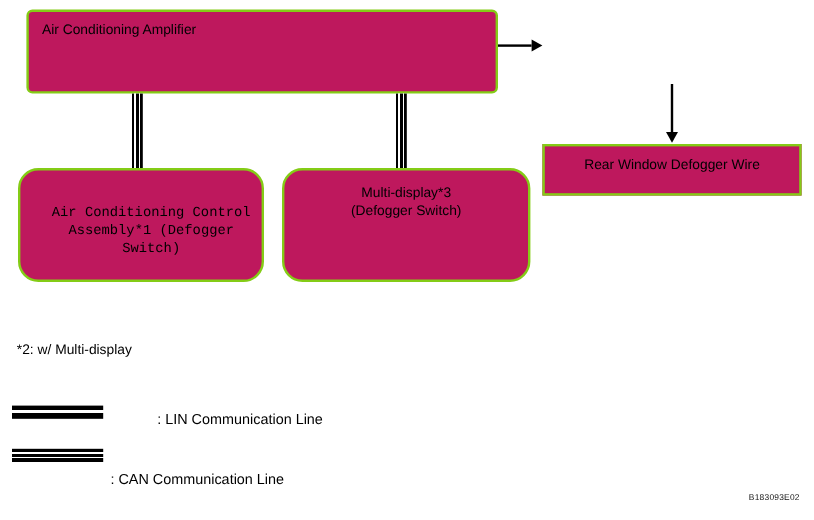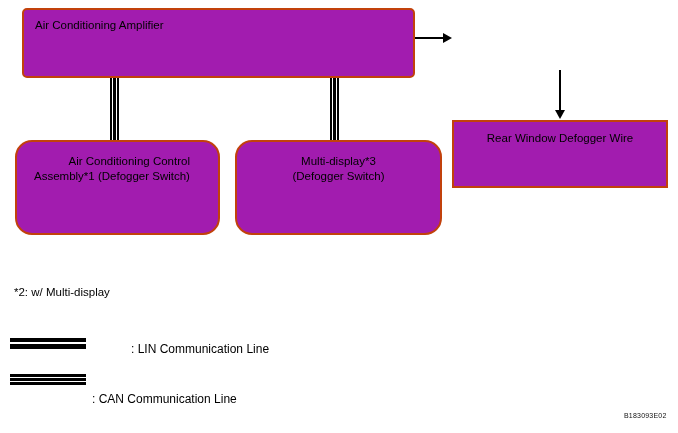--- a/index.html
+++ b/index.html
@@ -16,22 +16,22 @@
     width: 678px;
     height: 433px;
     background: #ffffff;
     overflow: hidden;
   }
 
   
   .box {
     position: absolute;
     box-sizing: border-box;
-    border: 2px solid #c2410c;
-    background: #a21caf;
+    border: 2px solid #84cc16;
+    background: #be185d;
     font-size: 11.5px;
     line-height: 15px;
     color: #000000;
   }
   .box-sharp { border-radius: 0; }
   .box-soft  { border-radius: 5px; }
   .box-round { border-radius: 17px; }
 
   .box-label {
     position: absolute;
@@ -42,23 +42,24 @@
     left: 11px;
     text-align: left;
   }
   .label-center {
     top: 9px;
     left: 0;
     right: 0;
     text-align: center;
   }
   .label-indent {
-    top: 12px;
+    top: 28px;
     left: 17px;
-    text-align: right;
+    text-align: center;
+    font-family: Liberation Mono, monospace;
   }
   .label-mid {
     top: 12px;
     left: 0;
     right: 0;
     text-align: center;
   }
 
   
   .hline {
@@ -158,21 +159,21 @@
     <div class="box-label label-tl">Air Conditioning Amplifier</div>
   </div>
 
   <div class="hline" style="left:415px; top:37px; width:28px;"></div>
   <div class="arrow-right" style="left:443px; top:33px;"></div>
 
 
   <div class="vline" style="left:559px; top:70px; height:41px;"></div>
   <div class="arrow-down" style="left:555px; top:110px;"></div>
 
-  <div class="box box-sharp" style="left:452px; top:120px; width:216px; height:68px;">
+  <div class="box box-sharp" style="left:452px; top:120px; width:216px; height:43px;">
     <div class="box-label label-center">Rear Window Defogger Wire</div>
   </div>
 
   <div class="bus-v can" style="left:110px; top:78px; height:63px;"></div>
 
   <div class="bus-v can" style="left:330px; top:78px; height:63px;"></div>
 
   <div class="box box-round" style="left:15px; top:140px; width:205px; height:95px;">
     <div class="box-label label-indent">Air Conditioning Control
 Assembly*1 (Defogger Switch)</div>

